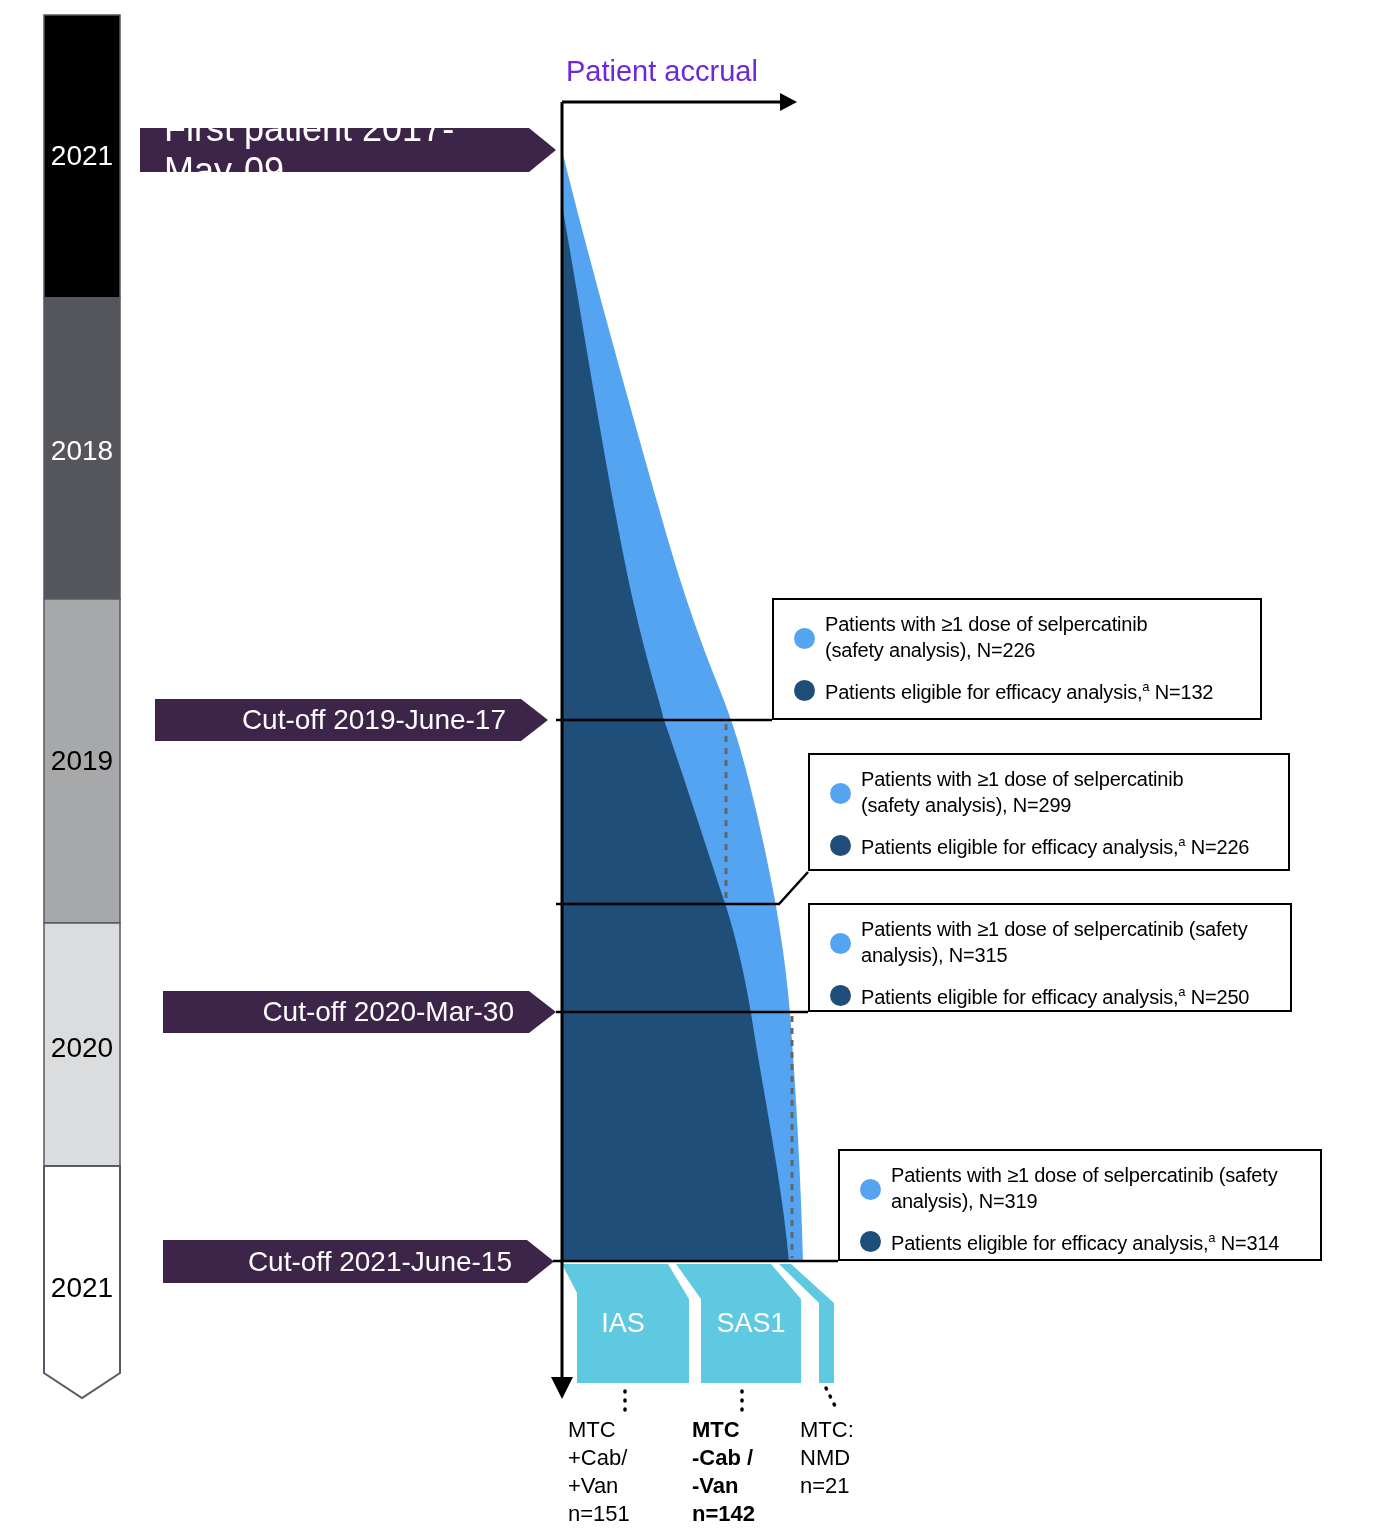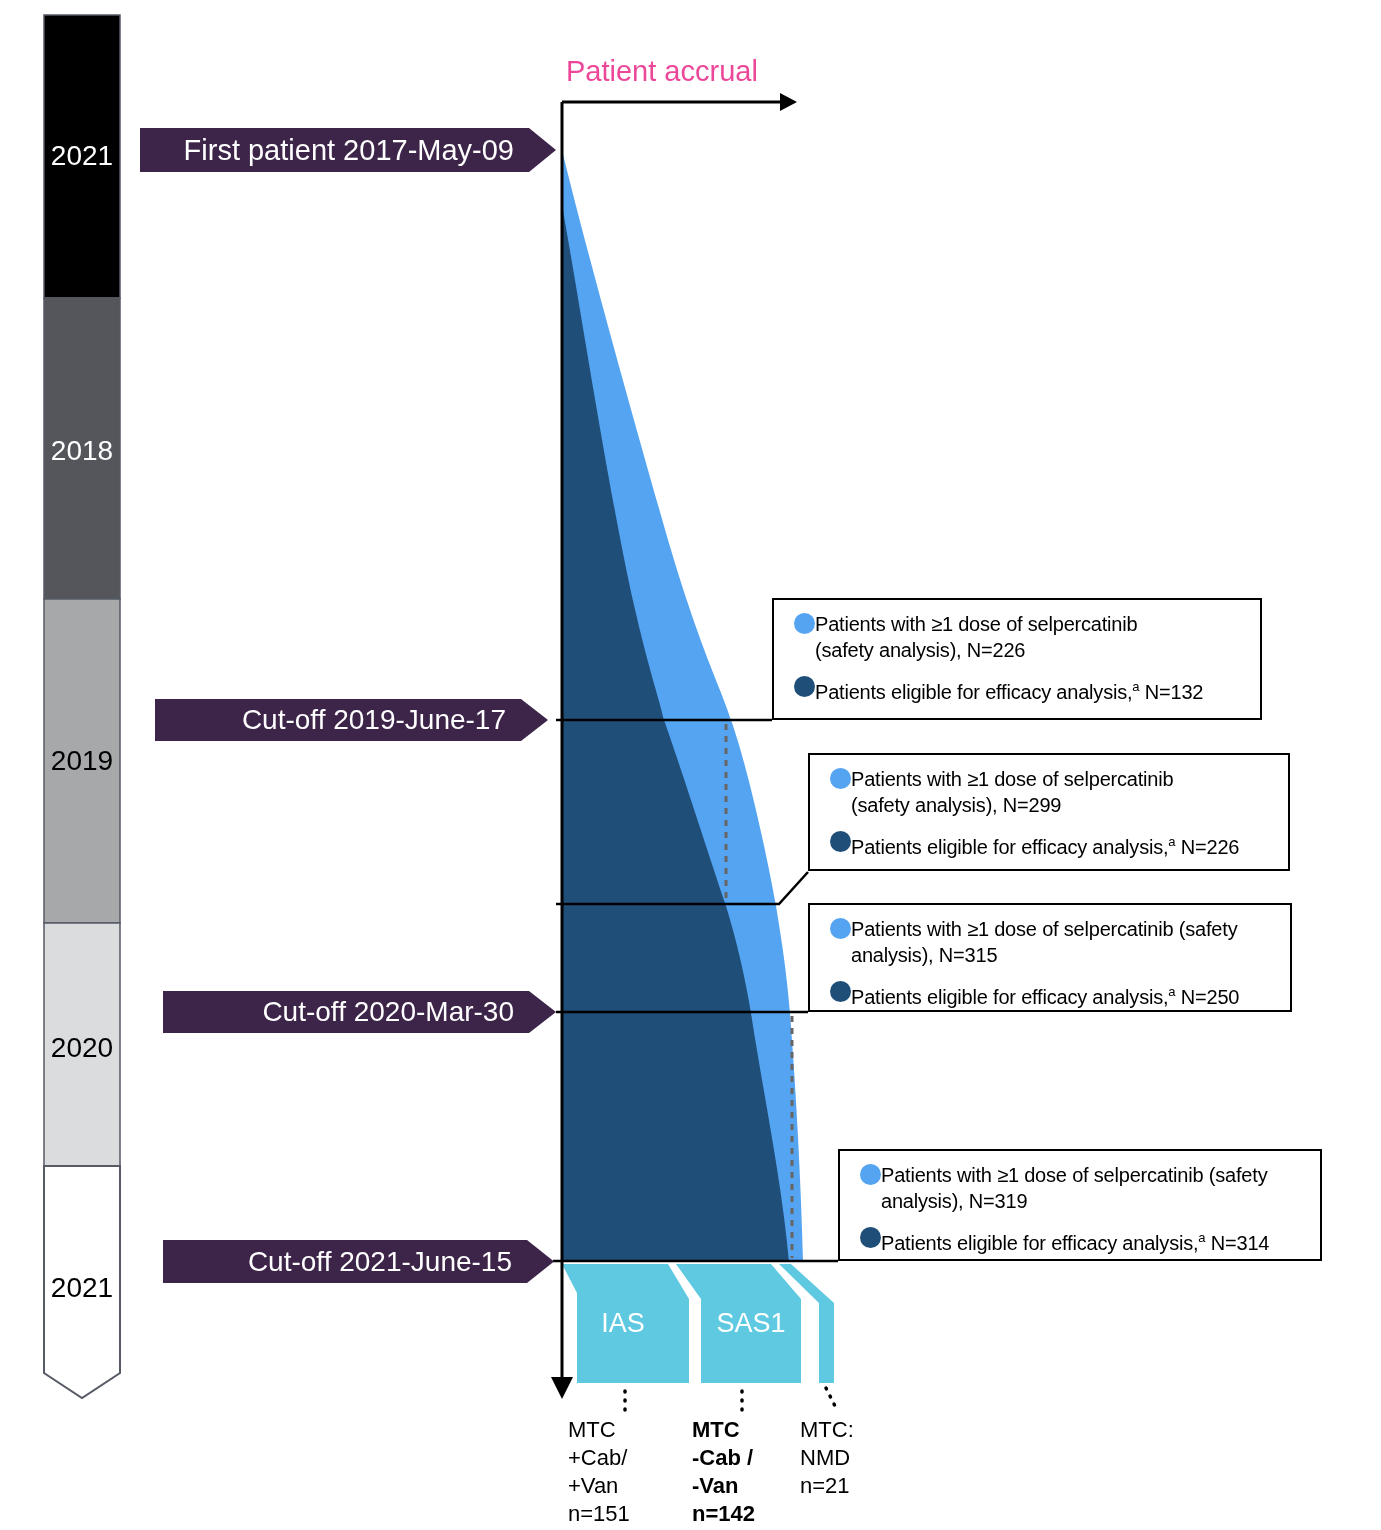--- a/index.html
+++ b/index.html
@@ -1,32 +1,32 @@
 <!DOCTYPE html>
 <html><head>
 <meta charset="utf-8">
 <style>
   html,body{margin:0;padding:0;background:#fff;}
   body{width:1381px;height:1530px;position:relative;font-family:"Liberation Sans","DejaVu Sans",sans-serif;color:#000;}
   .abs{position:absolute;}
   #stage{position:relative;width:1381px;height:1530px;overflow:hidden;}
   svg.layer{position:absolute;left:0;top:0;}
 
-  .chart-title{left:566px;top:55px;font-size:29px;color:#ec4899;}
+  .chart-title{left:566px;top:55px;font-size:29px;color:#6d28d9;}
 
   .year-label{left:44px;width:76px;text-align:center;font-size:28px;}
   .year-white{color:#fff;}
 
   .banner{background:#3D2449;color:#fff;font-size:28px;display:flex;align-items:center;justify-content:flex-end;
           padding-right:42px;box-sizing:border-box;
           clip-path:polygon(0 0,calc(100% - 27px) 0,100% 50%,calc(100% - 27px) 100%,0 100%);}
-  .banner.first{font-size:29px;padding-left:24px;}
+  .banner.first{font-size:36px;padding-left:24px;}
 
   .callout{background:#fff;border:2px solid #000;box-sizing:border-box;padding:11px 6px 8px 20px;}
-  .legend-item{display:flex;margin-bottom:11px;}
+  .legend-item{display:flex;gap:10px;margin-bottom:11px;align-items:center;}
   .legend-item:last-child{margin-bottom:0;}
   .dot{width:21px;height:21px;border-radius:50%;flex-shrink:0;margin-top:2px;}
   .dot-safety{background:#55A4F2;}
   .dot-efficacy{background:#1F4E79;}
   .legend-text{font-size:20px;line-height:26px;letter-spacing:-0.2px;}
   .legend-text .ln{white-space:nowrap;}
   sup{font-size:13px;}
 
   .ribbon-label{color:#fff;font-size:27px;text-align:center;}
 

